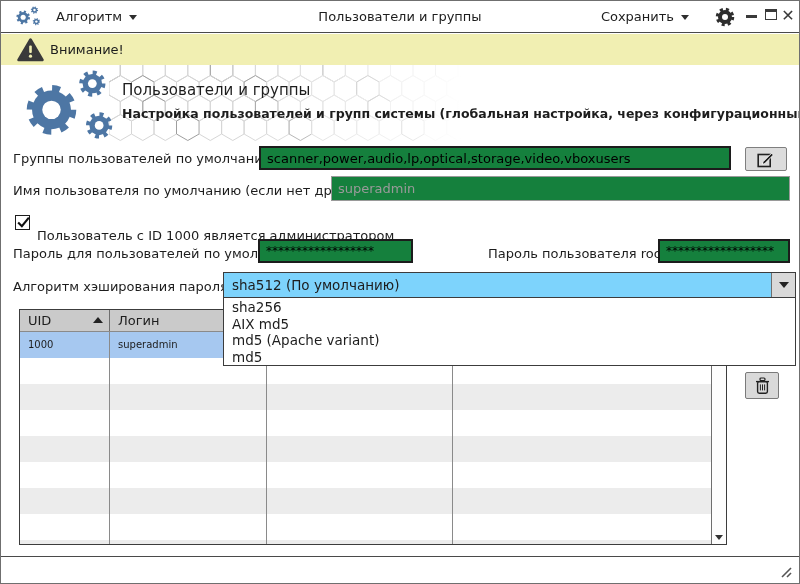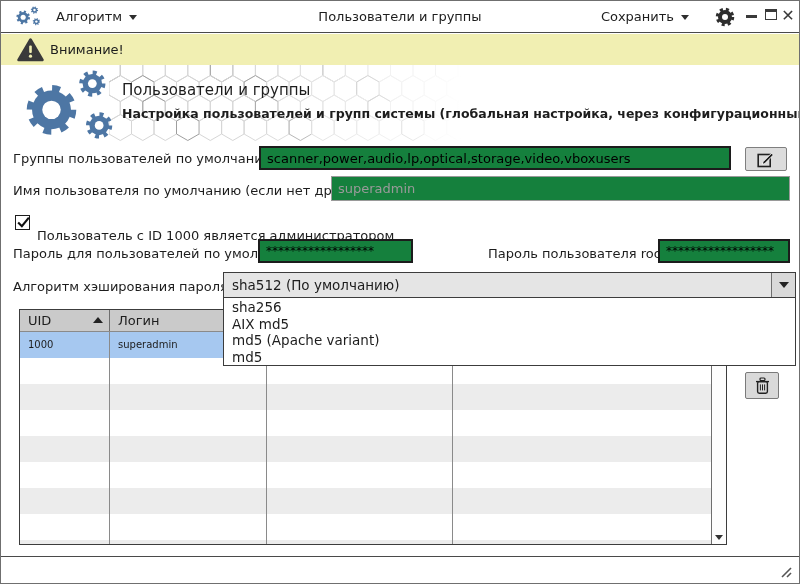--- a/index.html
+++ b/index.html
@@ -37,21 +37,21 @@
   .txt-input{position:absolute;font-family:inherit;font-size:13px;padding:0 6px;background:#15803d;outline:none;}
   #groups-input{left:258px;top:145px;width:472px;height:24px;border:2px solid #1c1c1c;}
   .edit-btn{position:absolute;left:744px;top:146px;width:42px;height:24px;background:#dcdcdc;border:1px solid #7f7f7f;border-radius:2px;display:flex;align-items:center;justify-content:center;padding:0;}
   #username-input{left:330px;top:175px;width:459px;height:25px;border:1px solid #9a9a9a;}
   #username-input::placeholder{color:#9a9a9a;opacity:1;}
   .checkbox{position:absolute;left:14px;top:214px;width:15px;height:15px;border:1.8px solid #1c1c1c;background:#fff;}
   .checkbox svg{position:absolute;left:0px;top:-1px;}
   #pwd-default{left:257px;top:238px;width:155px;height:24px;border:2px solid #1c1c1c;font-size:12px;}
   #pwd-root{left:657px;top:238px;width:132px;height:24px;border:2px solid #1c1c1c;font-size:12px;}
   
-  .combo{position:absolute;left:222px;top:271px;width:573px;height:26px;border:1px solid #3c3c3c;background:#e5e5e5;z-index:15;}
+  .combo{position:absolute;left:222px;top:271px;width:573px;height:26px;border:1px solid #3c3c3c;background:#7dd3fc;z-index:15;}
   .combo-value{position:absolute;left:8px;top:0;height:24px;line-height:24px;font-size:13.5px;}
   .combo-btn{position:absolute;right:0;top:0;width:24px;height:100%;background:#d9d9d9;border:0;border-left:1px solid #6f6f6f;display:flex;align-items:center;justify-content:center;padding:0;}
   .combo-btn .arr{width:0;height:0;border-left:5.5px solid transparent;border-right:5.5px solid transparent;border-top:6.5px solid #222;}
   .droplist{position:absolute;left:222px;top:297px;width:573px;height:68px;background:#fff;border:1px solid #3c3c3c;border-top:none;z-index:20;padding-top:1px;}
   .dropitem{height:16.5px;line-height:16.5px;padding:0 8px;font-size:13.5px;white-space:nowrap;}
   
   .utable{position:absolute;left:18px;top:308px;width:708px;height:236px;border:1px solid #3c3c3c;background:#fde047;z-index:1;}
   .t-scrollpane{position:absolute;left:0;top:0;right:15px;bottom:0;overflow:hidden;}
   .t-header{display:flex;height:22px;background:#cacaca;border-bottom:1px solid #8a8a8a;}
   .t-hcell{border-right:1px solid #6e6e6e;padding:0 0 0 8px;line-height:21px;font-size:13px;position:relative;overflow:hidden;}

